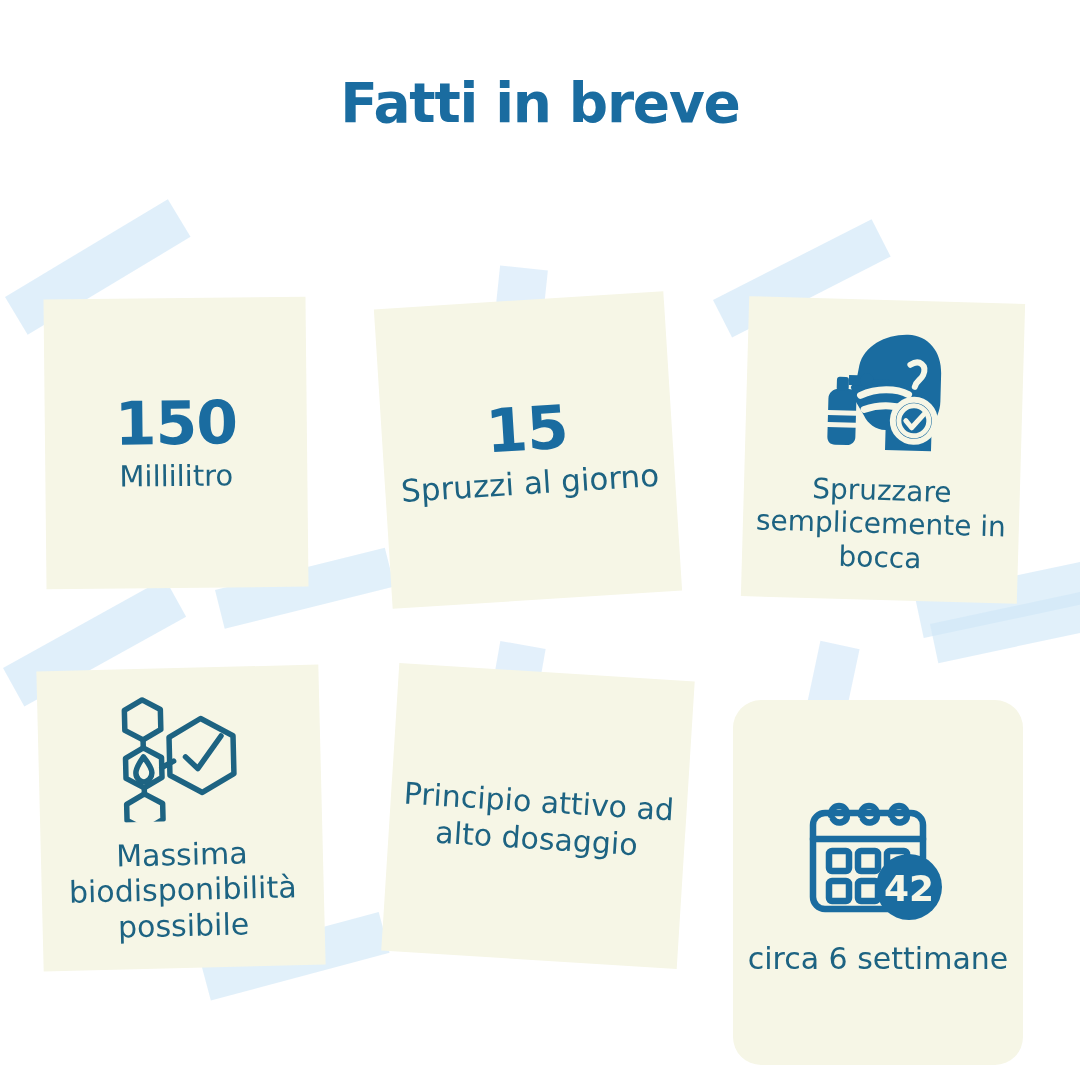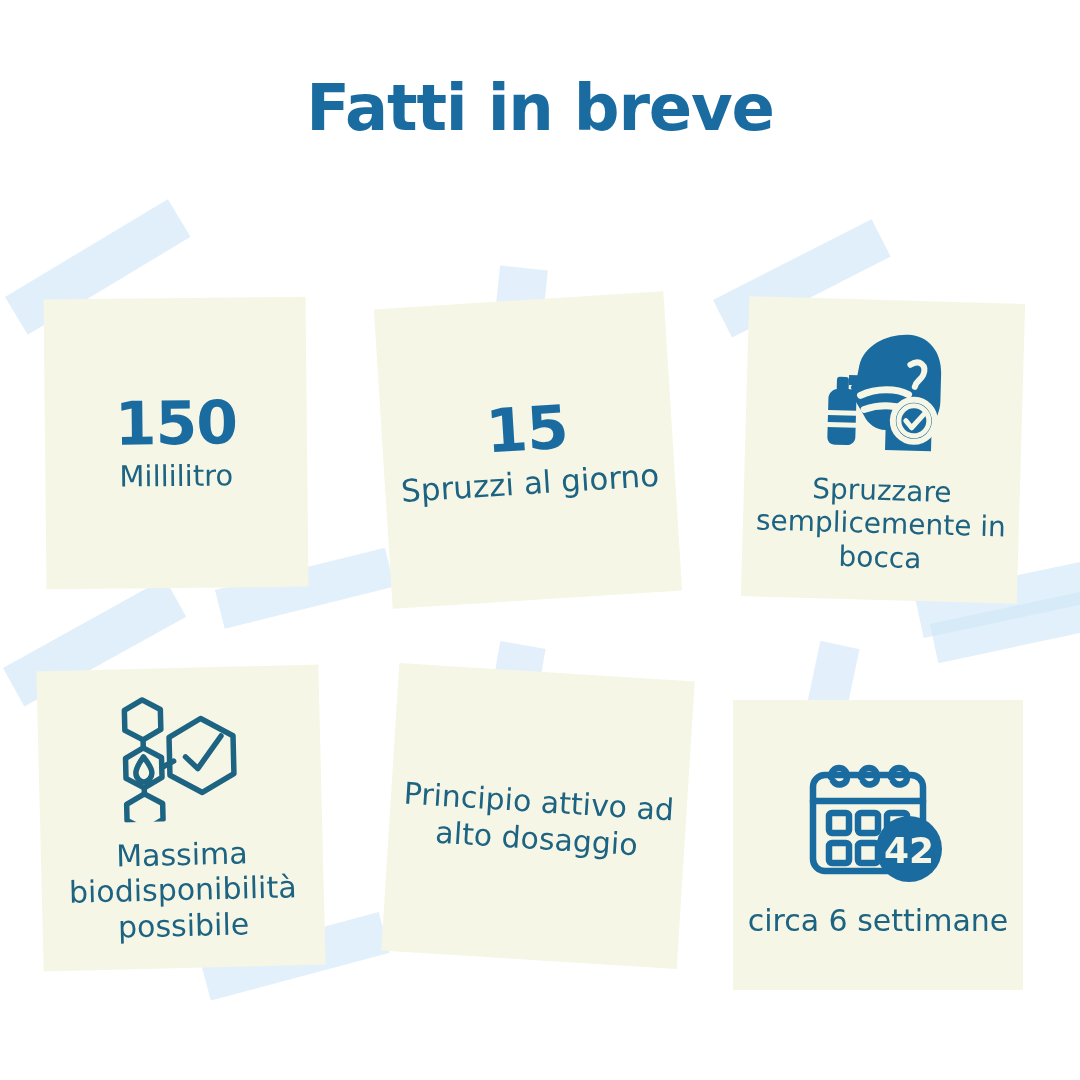--- a/index.html
+++ b/index.html
@@ -23,21 +23,21 @@
 
   
   .title {
     position: absolute;
     top: 76px;
     left: 0;
     width: 1080px;
     text-align: center;
     font-family: "DejaVu Sans", sans-serif;
     font-weight: 700;
-    font-size: 64px;
+    font-size: 55px;
     letter-spacing: -1.2px;
     color: #1a6ca0;
     line-height: 1;
     white-space: nowrap;
   }
 
   
   .tape {
     position: absolute;
     background: #d4e9f8;
@@ -84,21 +84,21 @@
     justify-content: center;
     margin-bottom: 6px;
   }
 
   
   #card-1 { left: 45px;  top: 298px; width: 262px; height: 290px; transform: rotate(-0.6deg); }
   #card-2 { left: 383px; top: 300px; width: 290px; height: 300px; transform: rotate(-3.6deg); }
   #card-3 { left: 745px; top: 300px; width: 276px; height: 300px; transform: rotate(1.6deg); }
   #card-4 { left: 40px;  top: 668px; width: 282px; height: 300px; transform: rotate(-1.4deg); }
   #card-5 { left: 390px; top: 672px; width: 296px; height: 288px; transform: rotate(3.6deg); }
-  #card-6 { left: 733px; top: 700px; width: 290px; height: 290px; transform: rotate(0deg); }
+  #card-6 { left: 733px; top: 700px; width: 290px; height: 365px; transform: rotate(0deg); border-radius: 28px; }
 
   #card-1 .stat-number { font-size: 60px; }
   #card-2 .stat-number { font-size: 60px; }
   #card-2 .card-label  { font-size: 31px; }
   #card-3 .card-label  { font-size: 28px; }
   #card-4 .card-label  { font-size: 30px; }
   #card-5 .card-label  { font-size: 30px; line-height: 1.22; }
   #card-6 .card-label  { font-size: 30px; text-align: right; }
 
   svg { display: block; }

